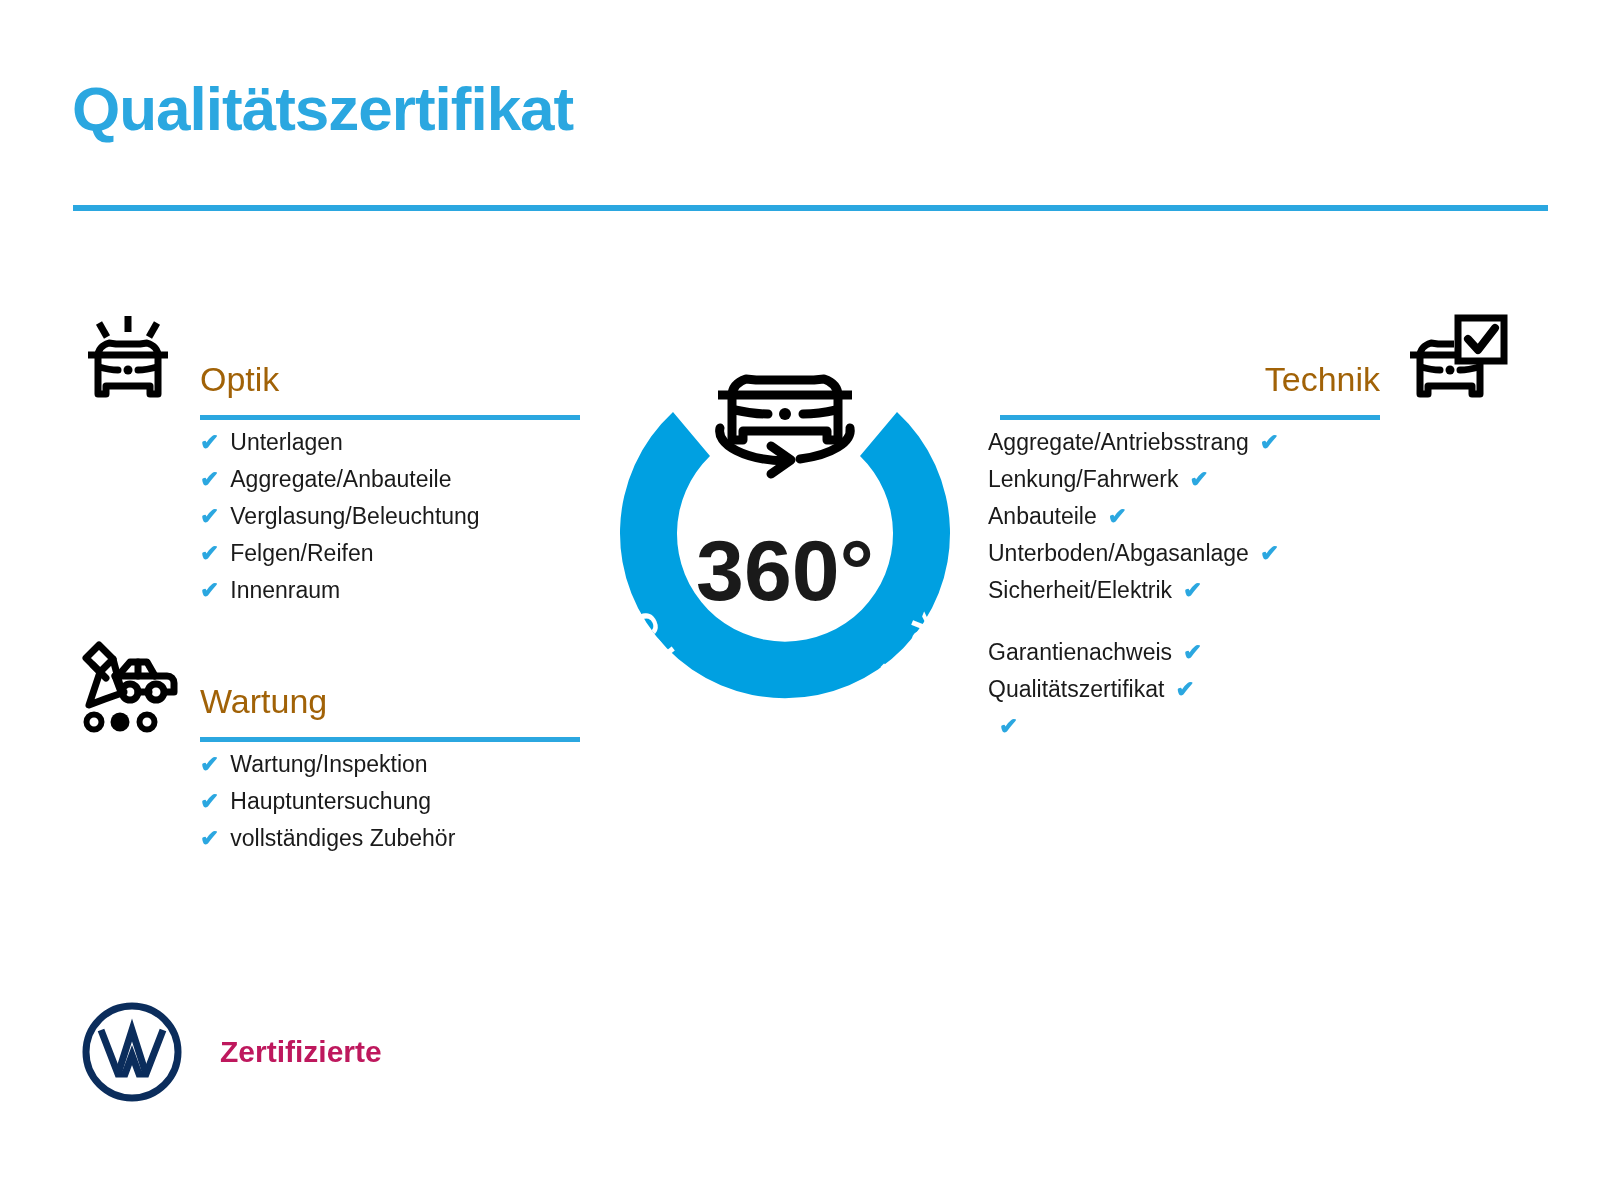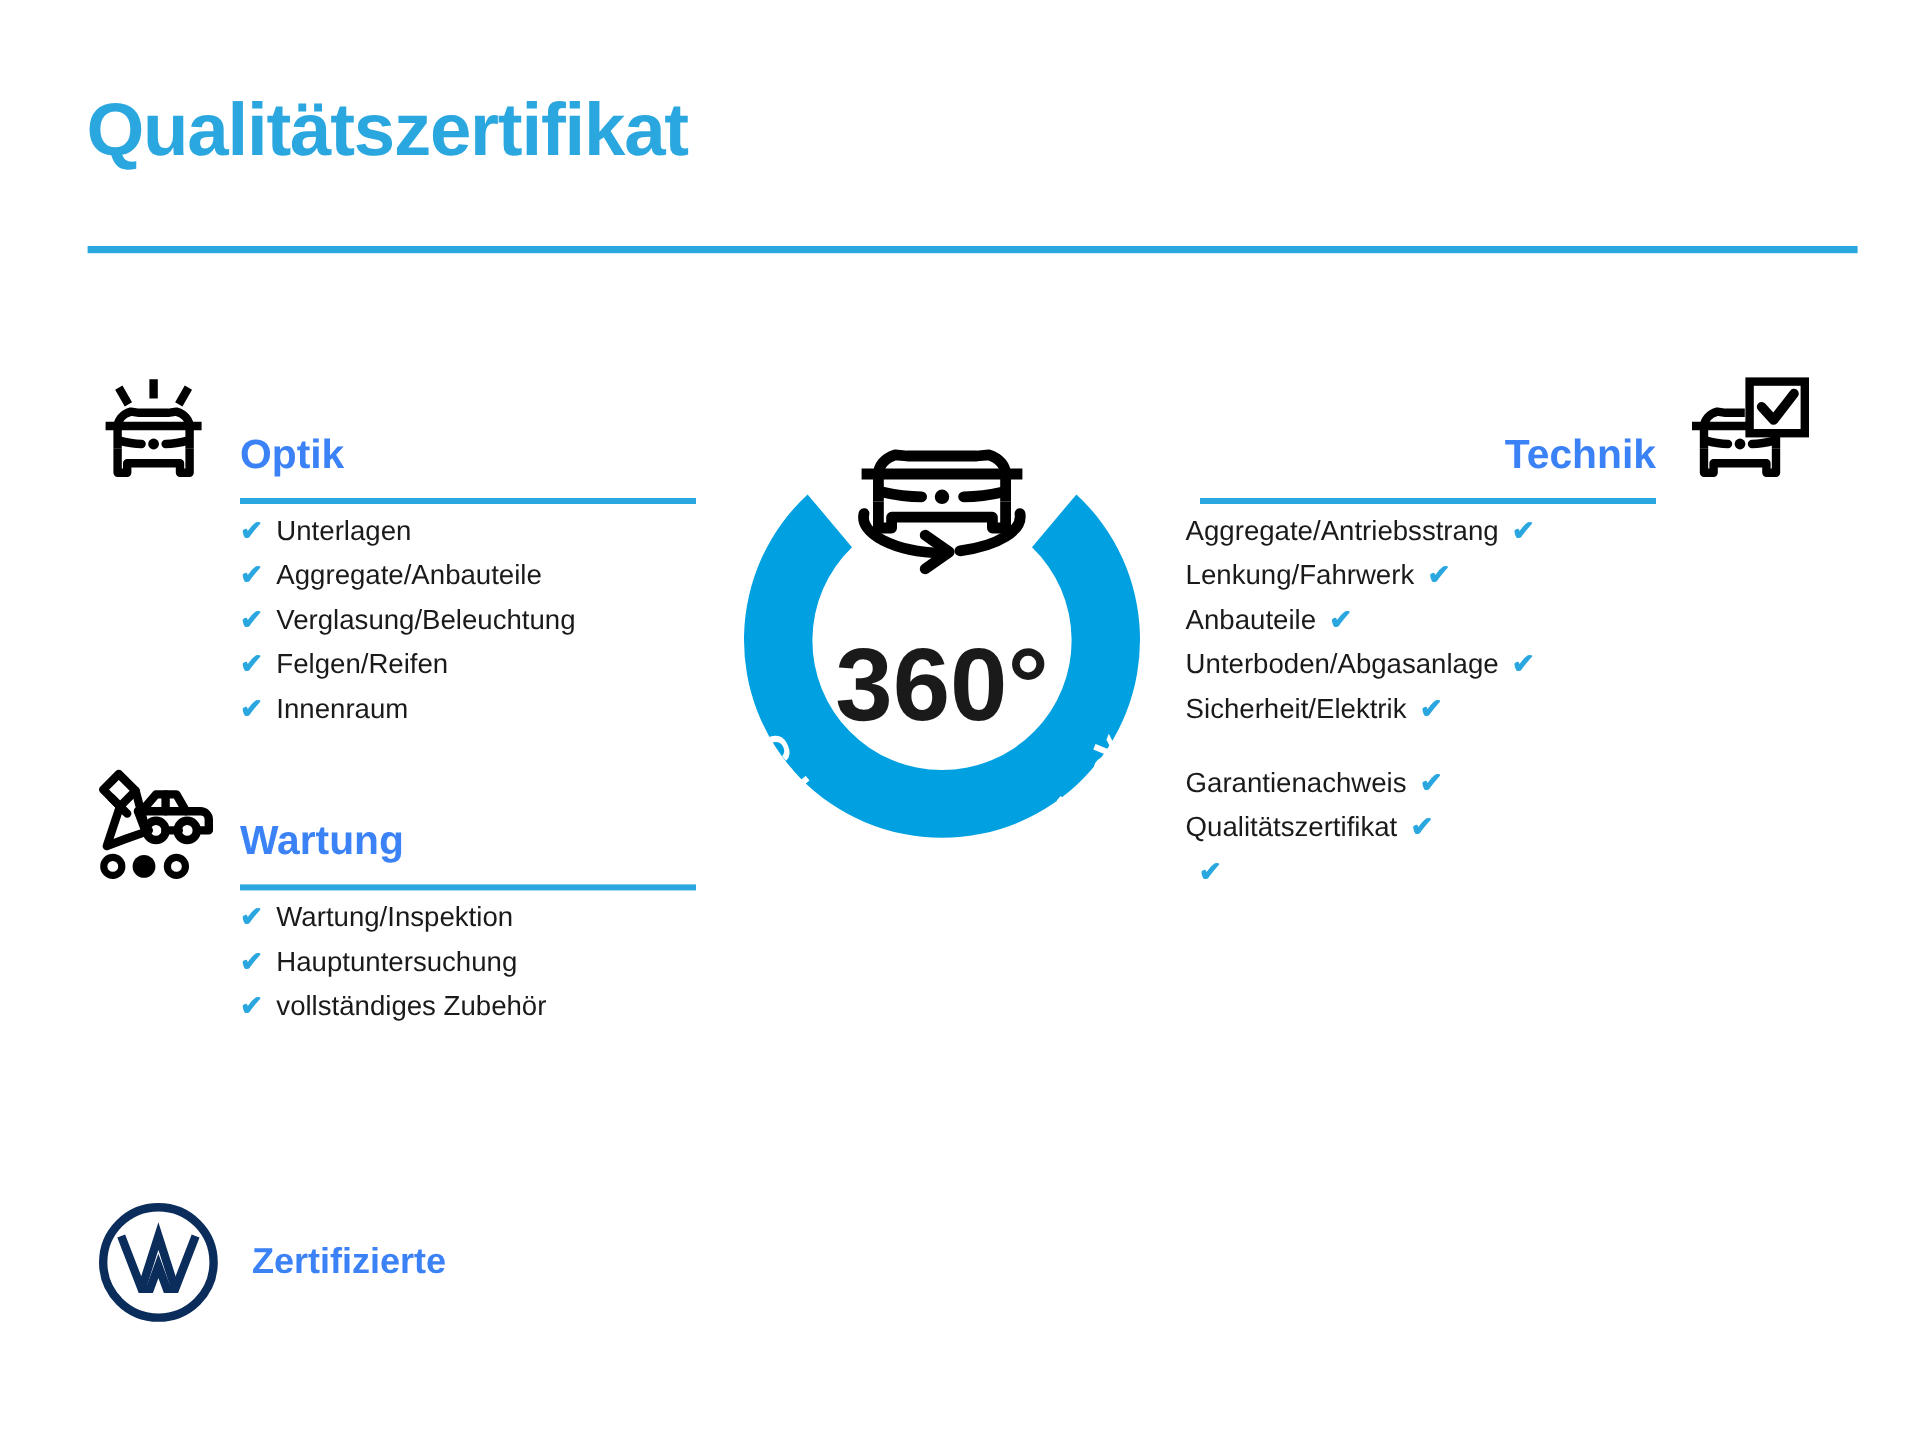--- a/index.html
+++ b/index.html
@@ -56,22 +56,22 @@
     width: 112px;
     height: 100px;
   }
   .left .sec-icon  { left: 0px; }
   .right .sec-icon { right: 0px; }
   .sec-icon svg { display: block; width: 100%; height: 100%; }
 
   .sec-title {
     position: absolute;
     font-size: 34px;
-    font-weight: bold;
-    color: #3b82f6;
+    font-weight: normal;
+    color: #a16207;
     top: 48px;
     white-space: nowrap;
   }
   .left .sec-title  { left: 128px; }
   .right .sec-title { right: 128px; }
 
   .sec-rule {
     position: absolute;
     height: 5px;
     background: #2BA7E0;
@@ -122,24 +122,24 @@
   .footer-logo {
     position: absolute;
     left: 80px;
     top: 1000px;
     display: flex;
     align-items: center;
   }
   .vw-mark { width: 104px; height: 104px; }
   .vw-mark svg { display: block; width: 100%; height: 100%; }
   .vw-words {
-    margin-left: 26px;
+    margin-left: 36px;
     font-size: 30px;
     font-weight: bold;
-    color: #3b82f6;
+    color: #be185d;
     line-height: 1.26;
   }
 </style>
 </head>
 <body>
 
 <div class="page-title">Qualitätszertifikat</div>
 <div class="header-rule"></div>
 
 <div class="section left sec-optik">

